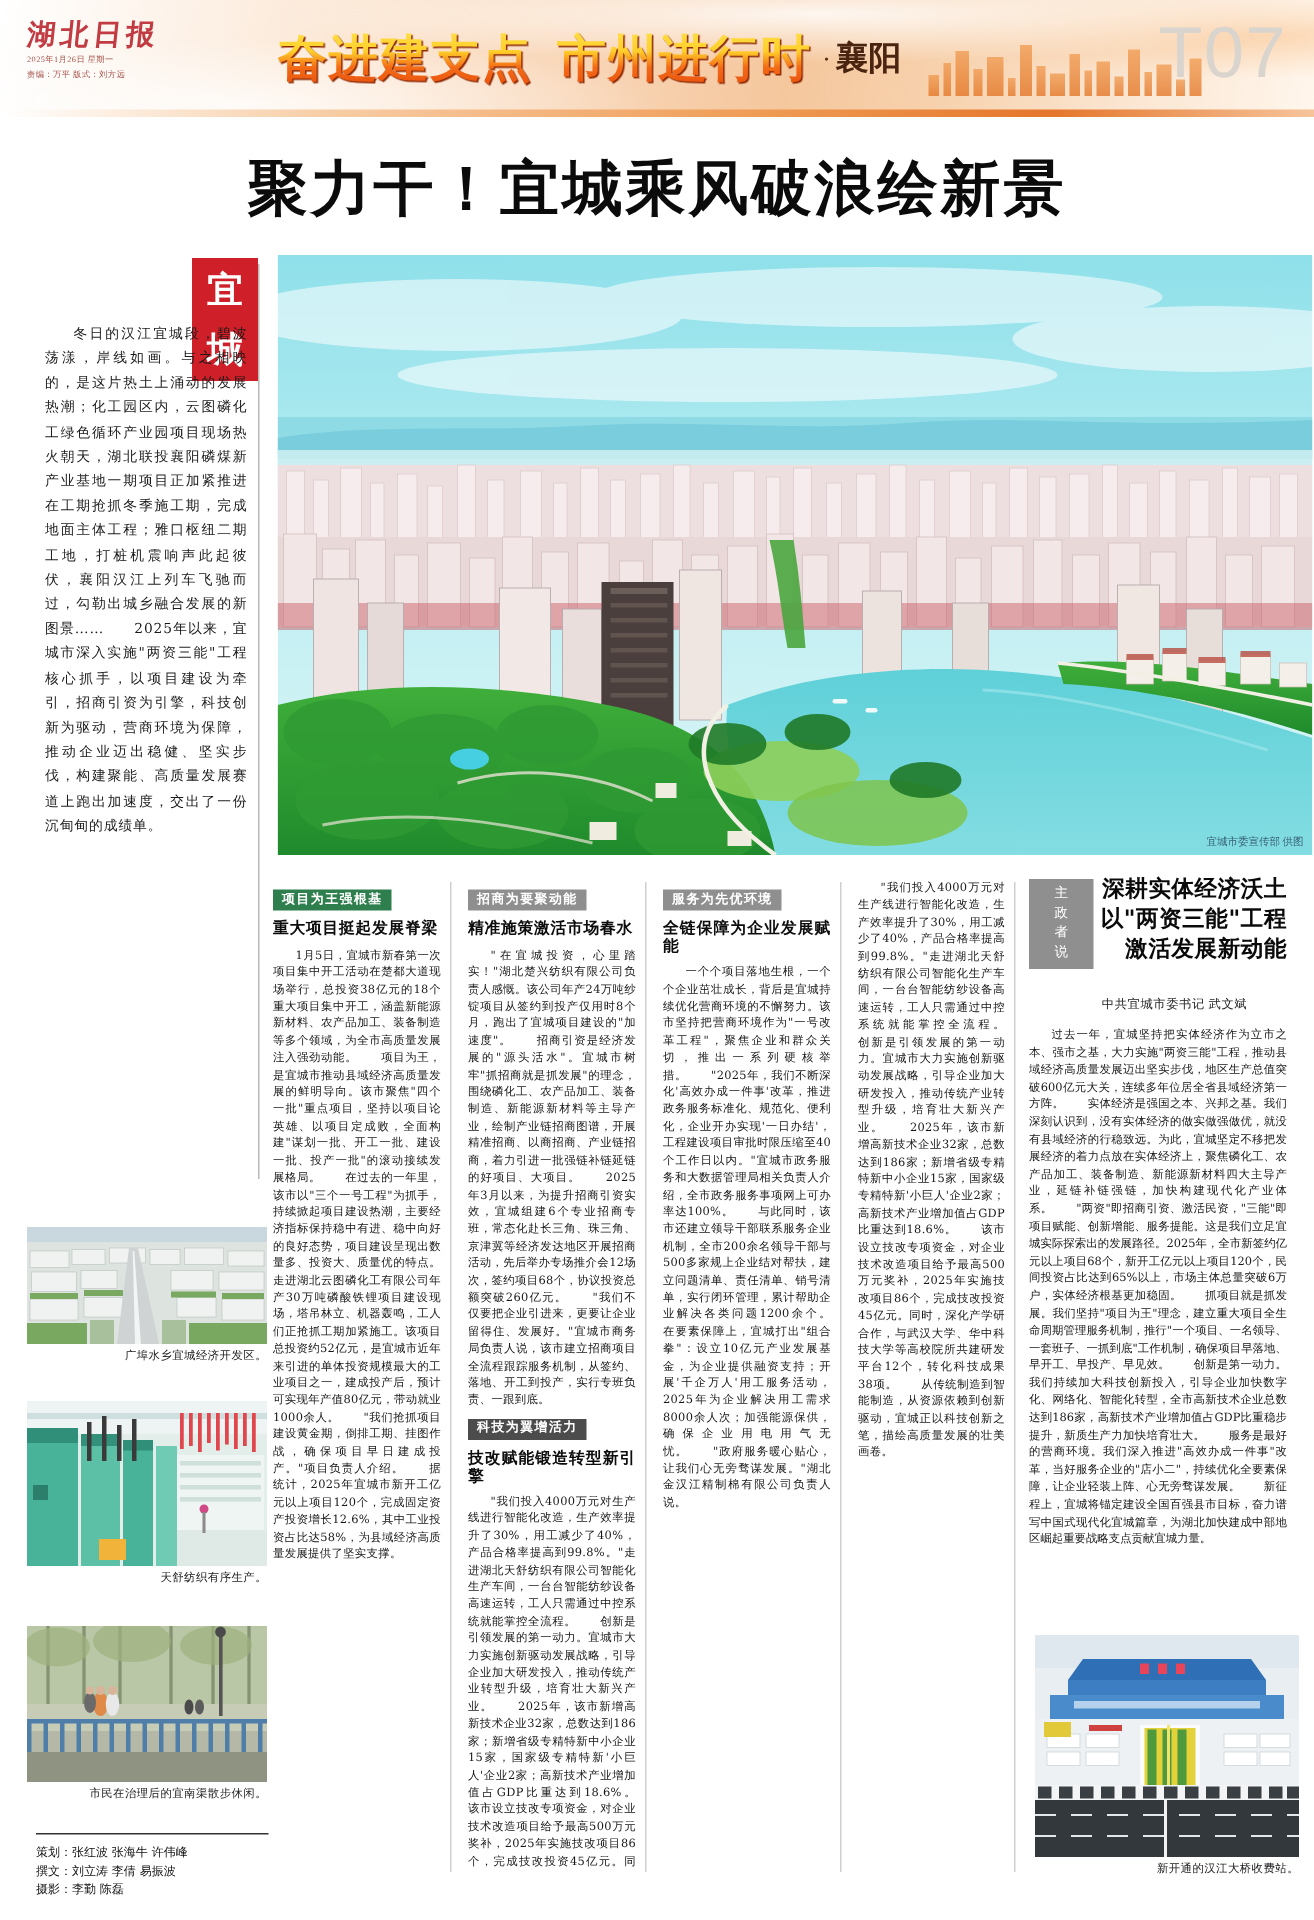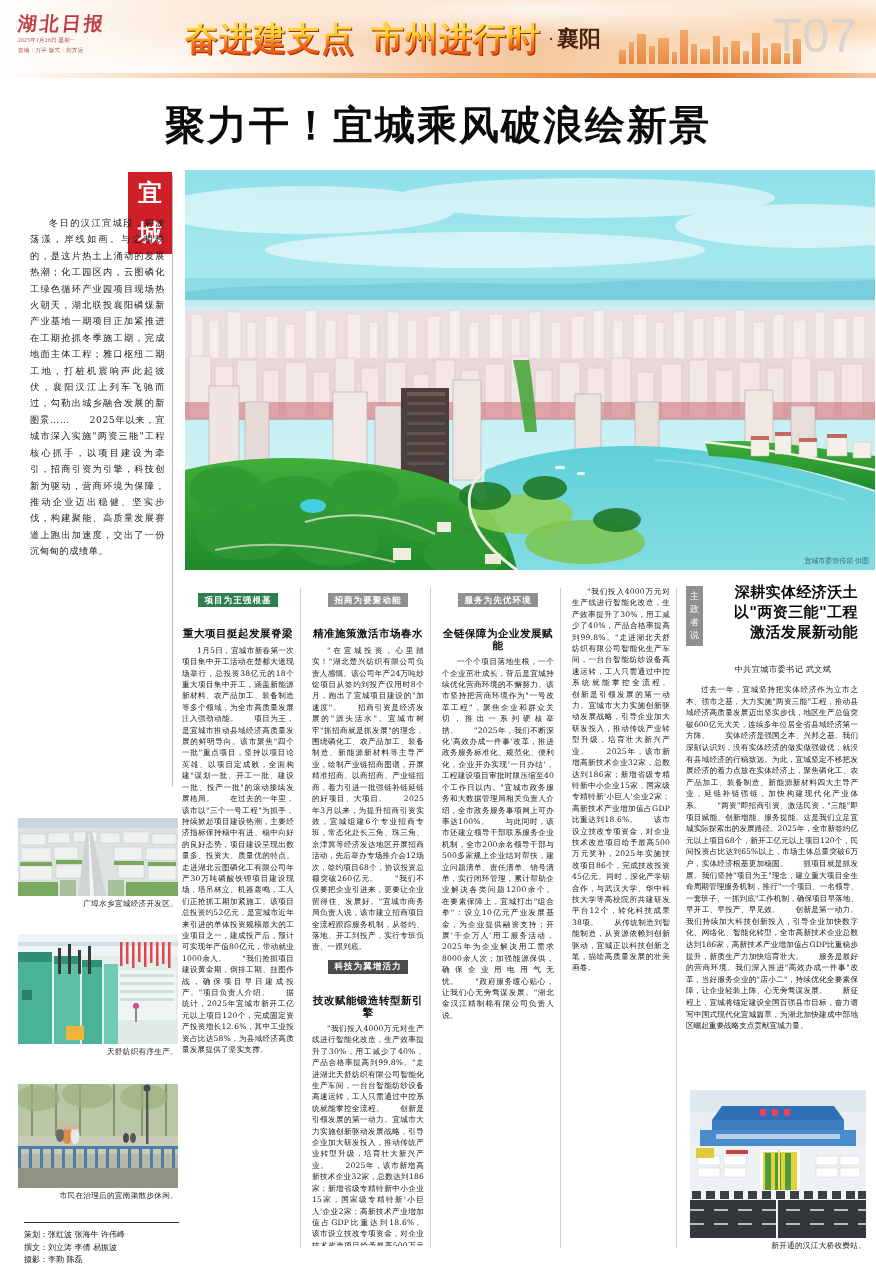--- a/index.html
+++ b/index.html
@@ -59,32 +59,32 @@
   
   .mainphoto{position:absolute;left:185px;top:170px;width:690px;height:400px;overflow:hidden;}
   .mp-credit{position:absolute;right:6px;bottom:4px;font-size:7px;color:#2c4d63;opacity:.85;}
 
   
   .col{position:absolute;font-size:7.6px;line-height:11.4px;color:#161616;text-align:justify;
     letter-spacing:.2px;font-family:"DejaVu Serif",serif;overflow:hidden;}
   .col p{margin:0 0 0 0;text-indent:15px;}
   .col-rule{position:absolute;width:1px;background:#cfcfcf;}
 
-  .sechead{margin:7px 0 5px 0;text-align:center;}
+  .sechead{margin:7px 0 5px 0;}
   .sectag{display:inline-block;background:#2f7f4e;color:#fff;font-size:8.6px;font-weight:700;
     padding:1.5px 6px;letter-spacing:1px;font-family:"DejaVu Sans",sans-serif;}
   .sectag.gray{background:#8f8f8f;}
   .sectag.dark{background:#4c4c4c;}
-  .secsub{font-size:10.5px;font-weight:700;color:#0d0d0d;margin-top:21px;letter-spacing:.5px;
+  .secsub{font-size:10.5px;font-weight:700;color:#0d0d0d;margin-top:7px;letter-spacing:.5px;
     font-family:"DejaVu Serif",serif;}
 
   
   .sidebar{position:absolute;left:686px;top:582px;width:172px;}
   .sb-tag{position:absolute;left:0;top:4px;width:15px;background:#8f8f8f;color:#fff;font-size:9px;
-    text-align:center;padding:4px 1px;line-height:13px;font-family:"DejaVu Sans",sans-serif;}
+    text-align:center;padding:4px 14px;line-height:13px;font-family:"DejaVu Sans",sans-serif;}
   .sb-title{margin-left:22px;text-align:right;font-size:15px;font-weight:700;line-height:20px;color:#0a0a0a;
     letter-spacing:.4px;font-family:"DejaVu Serif",serif;}
   .sb-byline{margin-left:22px;text-align:center;font-size:8.2px;margin-top:22px;color:#222;letter-spacing:.4px;}
   .sb-body{margin-top:9px;font-size:7.6px;line-height:11.6px;text-align:justify;color:#161616;
     font-family:"DejaVu Serif",serif;height:470px;overflow:hidden;}
   .sb-body p{margin:0;text-indent:15px;}
   .sb-photo{position:absolute;left:690px;top:1090px;width:176px;}
 </style>
 </head>
 <body>

